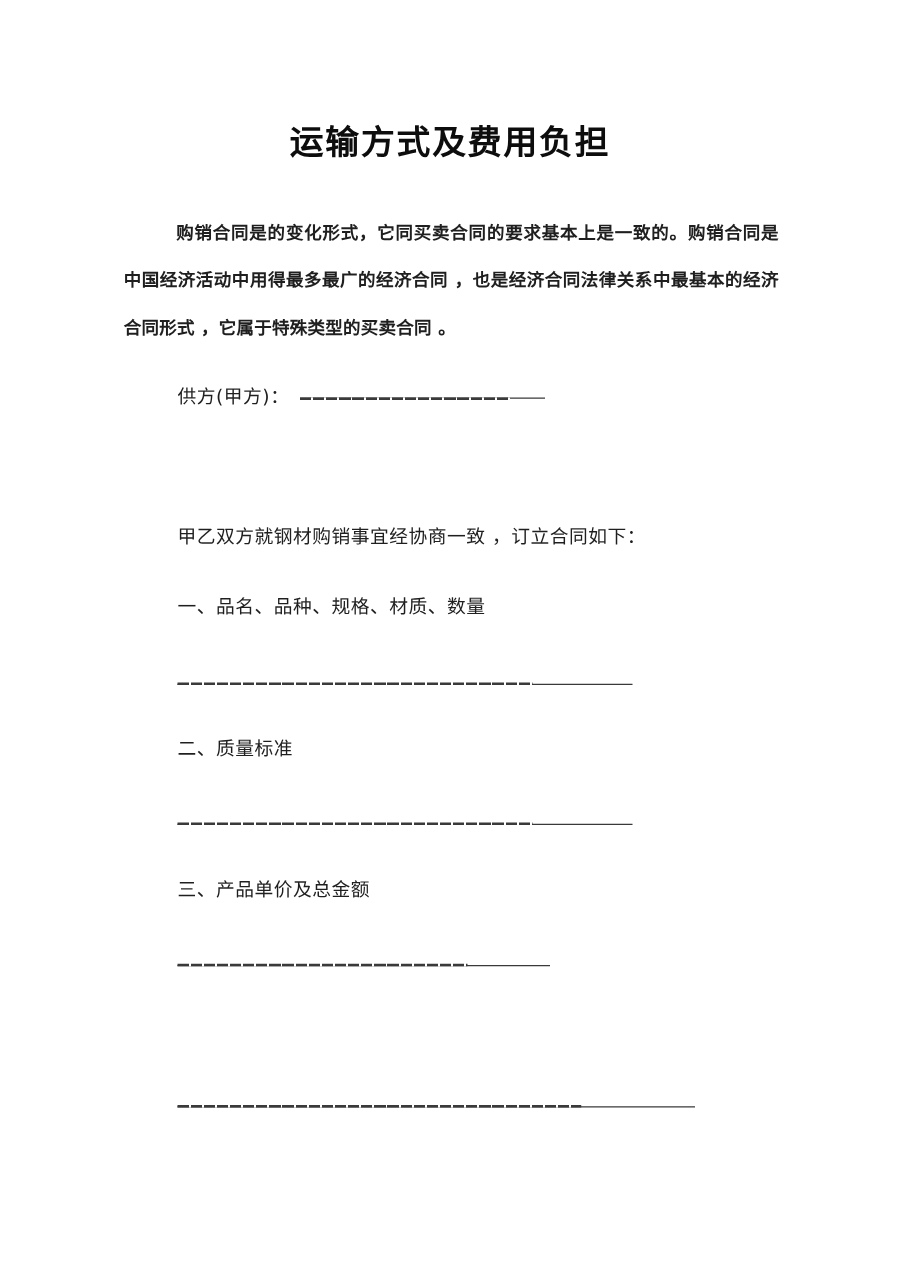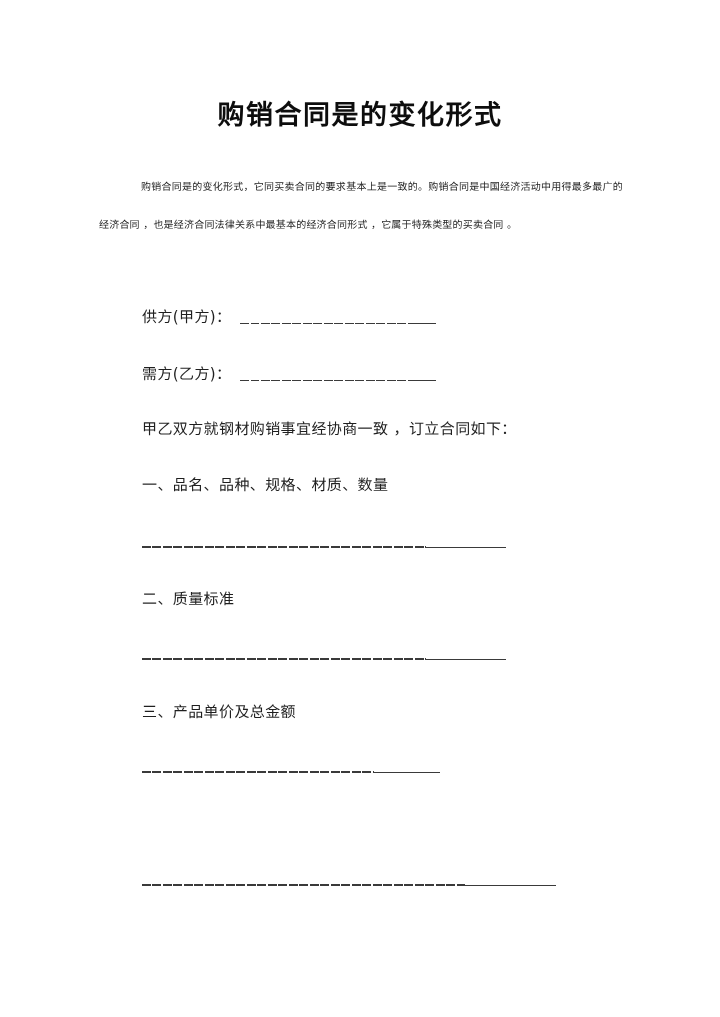--- a/index.html
+++ b/index.html
@@ -34,44 +34,45 @@
     color: #0d0d0d;
     line-height: 1.2;
   }
 
   
   .intro {
     position: absolute;
     left: 99px;
     top: 168px;
     width: 524px;
-    font-size: 10px;
+    font-size: 14px;
     line-height: 38px;
     text-align: justify;
     text-indent: 42px;
     letter-spacing: 0.2px;
     color: #1f1f1f;
     font-family: "DejaVu Sans", "Liberation Sans", sans-serif;
+    font-weight: bold;
   }
 
   
   .block {
     position: absolute;
     left: 142px;
     font-size: 15px;
     line-height: 22px;
     letter-spacing: 0.4px;
     color: #1f1f1f;
     white-space: nowrap;
     font-family: "DejaVu Sans", "Liberation Sans", sans-serif;
   }
 
   .party-row {
     display: flex;
-    align-items: center;
+    align-items: flex-start;
   }
 
   .party-label {
     flex: 0 0 auto;
   }
 
   
   .rule {
     position: absolute;
     height: 0;
@@ -126,37 +127,31 @@
       #ffffff 9px,
       #ffffff 10.5px
     );
   }
 </style>
 </head>
 <body>
 
 <div class="page">
 
-  <div class="doc-title">购销合同是的变化形式</div>
+  <div class="doc-title">运输方式及费用负担</div>
 
   <div class="intro">购销合同是的变化形式，它同买卖合同的要求基本上是一致的。购销合同是中国经济活动中用得最多最广的经济合同 ，也是经济合同法律关系中最基本的经济合同形式 ，它属于特殊类型的买卖合同 。</div>
 
   <div class="block" style="top:306px;">
     <div class="party-row">
       <span class="party-label">供方(甲方)：</span>
       <span class="rule-inline" style="width:196px;"></span>
     </div>
   </div>
 
-  <div class="block" style="top:363px;">
-    <div class="party-row">
-      <span class="party-label">需方(乙方)：</span>
-      <span class="rule-inline" style="width:196px;"></span>
-    </div>
-  </div>
 
   <div class="block" style="top:474px;">一、品名、品种、规格、材质、数量</div>
 
   <div class="block" style="top:418px;">甲乙双方就钢材购销事宜经协商一致 ，订立合同如下：</div>
   <div class="rule" style="left:142px; top:547px; width:364px;"></div>
 
   <div class="block" style="top:588px;text-align:center;">二、质量标准</div>
   <div class="rule" style="left:142px; top:659px; width:364px;"></div>
 
   <div class="block" style="top:701px;">三、产品单价及总金额</div>

